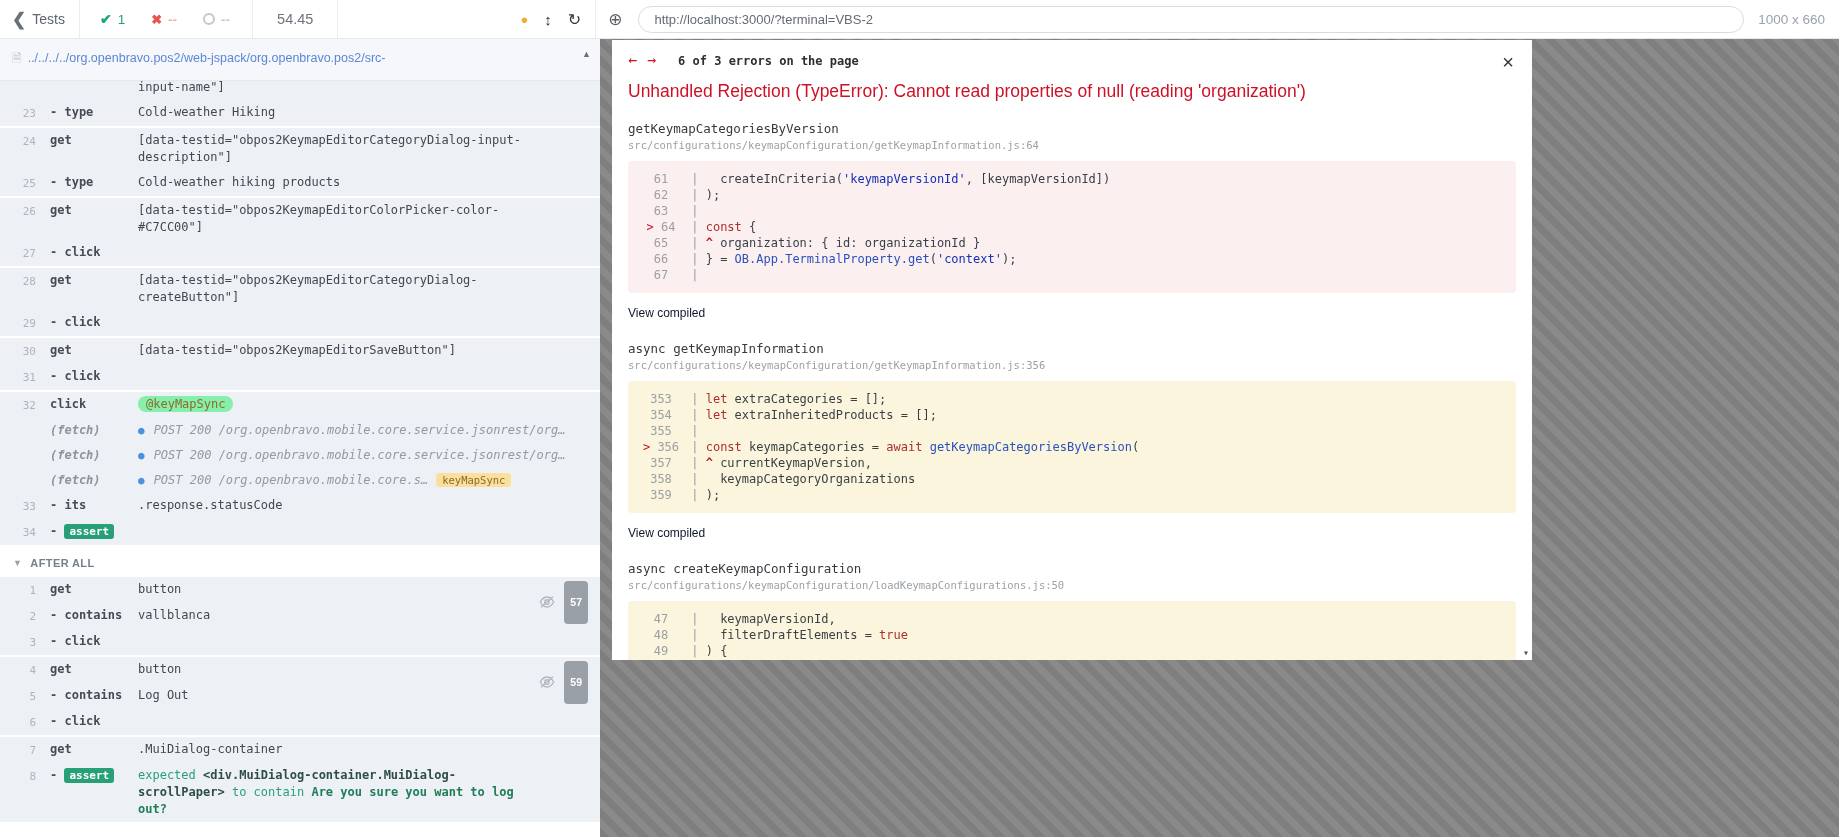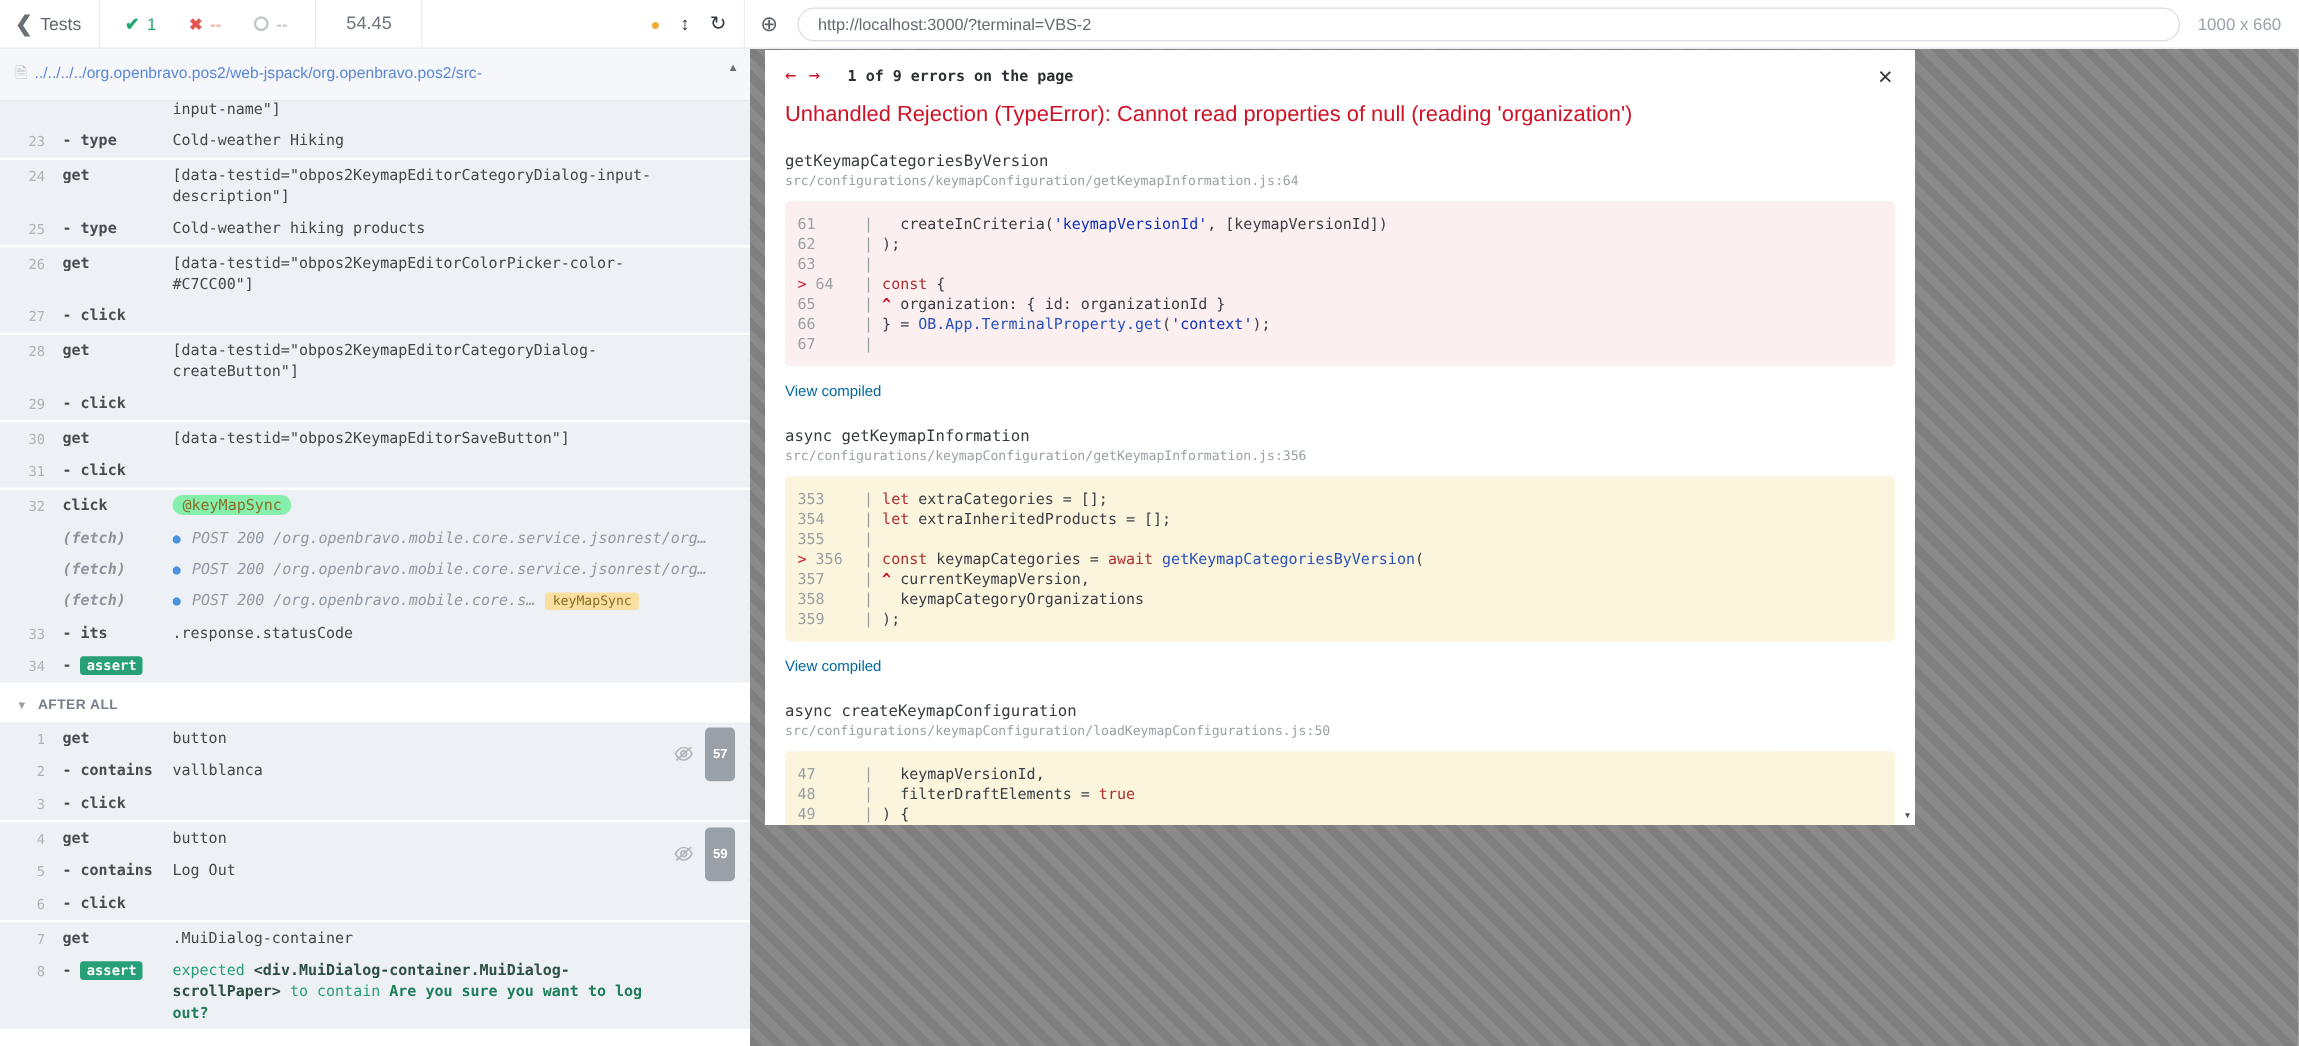--- a/index.html
+++ b/index.html
@@ -91,29 +91,29 @@
   .ov-arrow { color:#ce1126; font-size:15px; cursor:pointer; line-height:1; }
   .ov-counter { font-size:12px; font-weight:bold; color:#2b2f33; margin-left:12px; }
   .ov-close { position:absolute; right:18px; top:11px; font-size:20px; color:#333; cursor:pointer; font-family:"Liberation Sans",sans-serif; }
   .ov-title { font-family:"Liberation Sans",sans-serif; font-size:17.5px; color:#ce1126; margin:13px 0 19px; white-space:nowrap; }
   .frame-fn { font-size:12.5px; color:#363a3f; margin-bottom:3px; }
   .frame-path { font-size:10.5px; color:#9ba1a6; margin-bottom:10px; }
   .codeblock { border-radius:4px; padding:10px 10px; font-size:12px; line-height:16px; margin-bottom:11px; cursor:pointer; }
   .tone-red { background:#fbeff0; }
   .tone-yellow { background:#faf5dc; }
   .cline { display:flex; white-space:pre; }
-  .lno { width:46px; text-align:left; color:#9aa0a4; flex:none; }
+  .lno { width:46px; text-align:center; color:#9aa0a4; flex:none; }
   .lno .mk { color:#ce1126; }
   .lsep { color:#9aa0a4; }
   .seg-p { color:#393f45; }
   .seg-kw { color:#ad2f2f; }
   .seg-fn { color:#2a52bb; }
   .seg-str { color:#1330b8; }
   .seg-caret { color:#ce1126; font-weight:bold; }
-  .view-compiled { font-family:"Liberation Sans",sans-serif; color:#0369a1; font-size:12px; margin:13px 0 21px; cursor:pointer; }
+  .view-compiled { font-family:"Liberation Sans",sans-serif; color:#0f172a; font-size:12px; margin:13px 0 21px; cursor:pointer; }
   .ov-scrollhint { position:absolute; right:3px; bottom:2px; color:#555; font-size:10px; }
 </style>
 </head>
 <body>
 
 <div class="topbar">
   <div class="tb-sec tb-border back-btn">
     <span class="back-chev">❮</span>
     <span>Tests</span>
   </div>
@@ -313,21 +313,21 @@
           </div>
         </div>
       </div>
   </div>
 
   <div class="aut">
     <div class="overlay">
       <div class="ov-nav">
         <span class="ov-arrow">←</span>
         <span class="ov-arrow">→</span>
-        <span class="ov-counter">1 of 9 errors on the page</span>
+        <span class="ov-counter">6 of 3 errors on the page</span>
         <span class="ov-close">×</span>
       </div>
       <div class="ov-title">Unhandled Rejection (TypeError): Cannot read properties of null (reading 'organization')</div>
       <div>
           <div class="frame-fn">getKeymapCategoriesByVersion</div>
           <div class="frame-path">src/configurations/keymapConfiguration/getKeymapInformation.js:64</div>
           <div class="codeblock tone-red">
             <div class="cline"><span class="lno">61</span><span class="lsep"> | </span><span class="seg-p">  createInCriteria(</span><span class="seg-str">'keymapVersionId'</span><span class="seg-p">, [keymapVersionId])</span></div>
             <div class="cline"><span class="lno">62</span><span class="lsep"> | </span><span class="seg-p">);</span></div>
             <div class="cline"><span class="lno">63</span><span class="lsep"> | </span></div>

